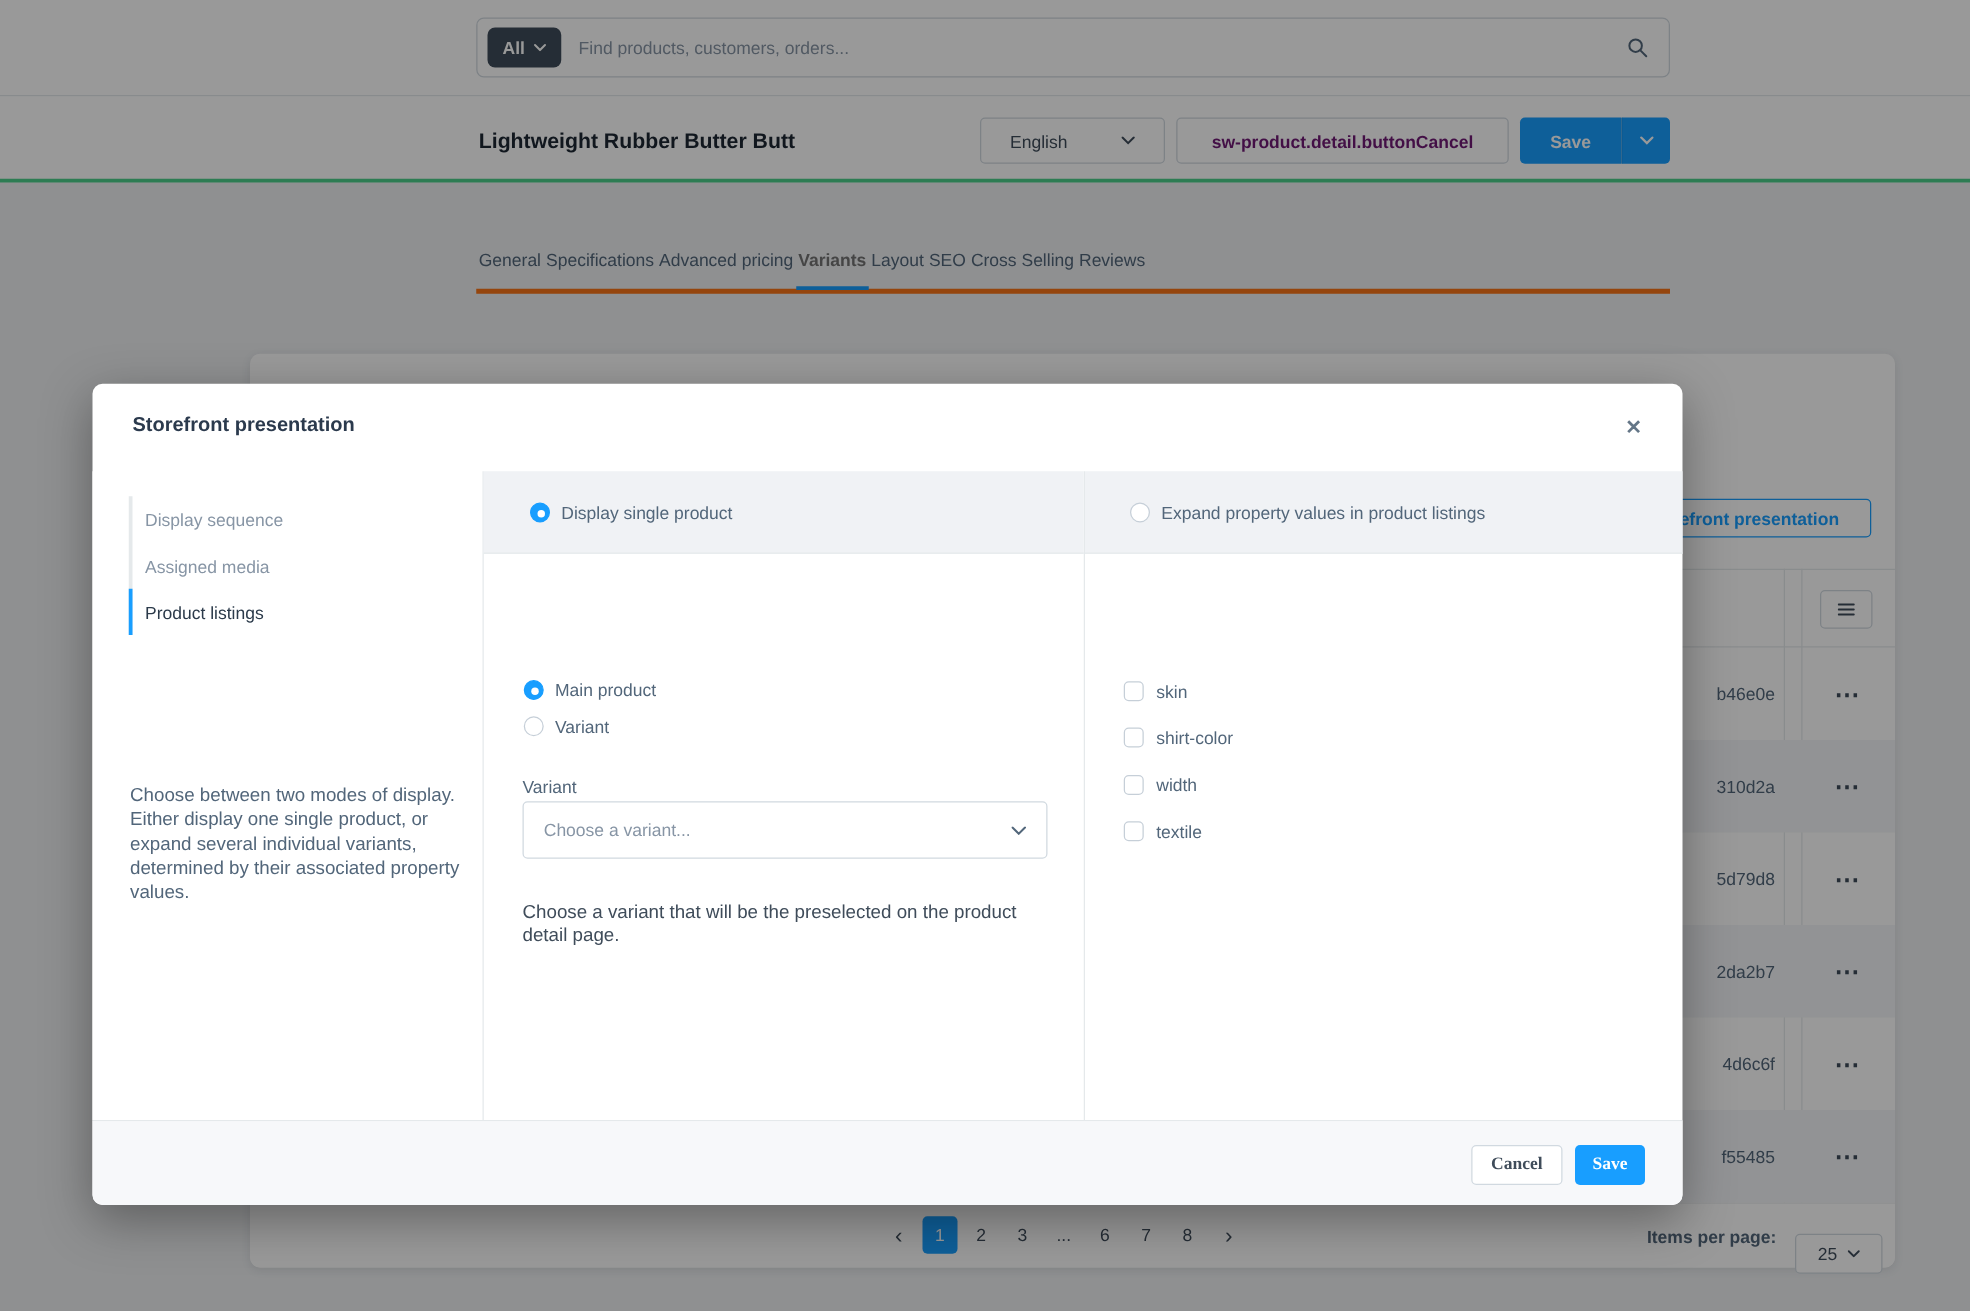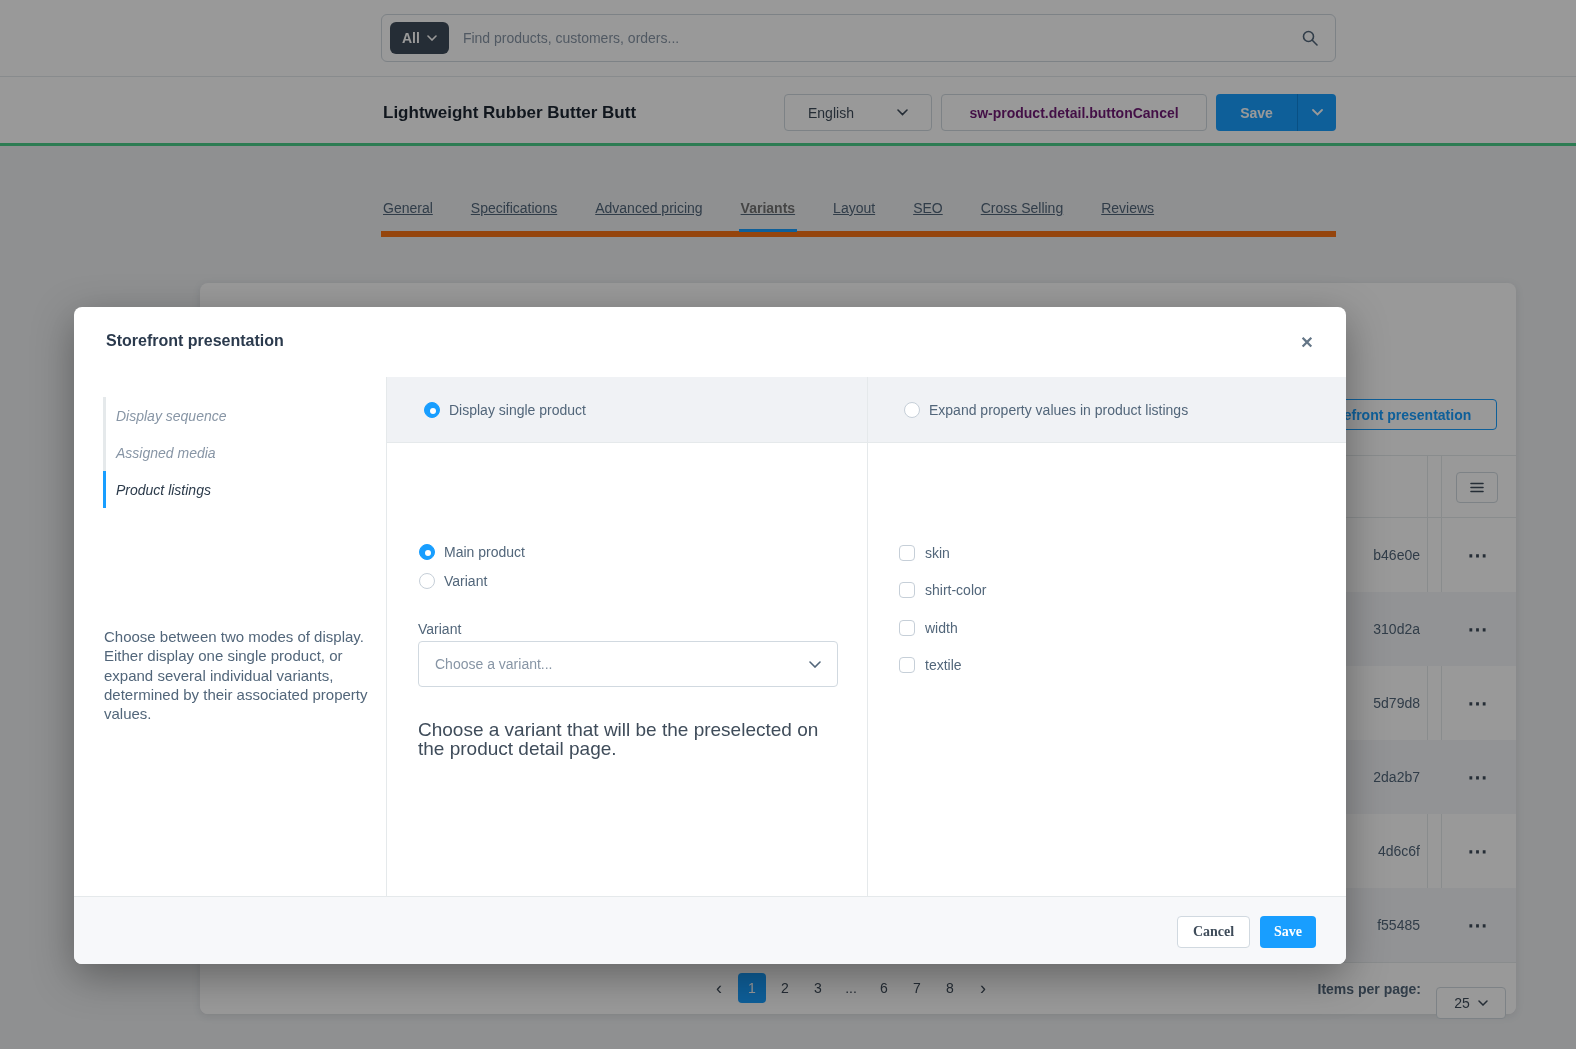--- a/index.html
+++ b/index.html
@@ -27,21 +27,21 @@
   .lang-select { left:784px; top:94px; width:148px; height:37px; background:#fff; border:1px solid #d1d9e0;
     border-radius:4px; display:flex; align-items:center; justify-content:space-between; padding:0 23px; color:#3f4c5a; cursor:pointer; }
   .cancel-top-btn { left:941px; top:94px; width:266px; height:37px; background:#fff; border:1px solid #d1d9e0;
     border-radius:4px; display:flex; align-items:center; justify-content:center; color:#701a75; font-weight:bold; cursor:pointer; }
   .save-split { left:1216px; top:94px; height:37px; display:flex; }
   .save-main { width:81px; background:#189eff; color:#fff; font-weight:bold; border:none;
     border-radius:4px 0 0 4px; display:flex; align-items:center; justify-content:center; cursor:pointer; }
   .save-arrow { width:39px; background:#189eff; border-left:1px solid #0f86dd; border-radius:0 4px 4px 0;
     display:flex; align-items:center; justify-content:center; cursor:pointer; }
 
-  .tabsbar { left:381px; top:190px; width:955px; display:flex; gap:34px; border-bottom:6px solid #f97316;text-decoration:underline; }
+  .tabsbar { left:381px; top:190px; width:955px; display:flex; border-bottom:4px solid #f97316; }
   .tab { padding:10px 2px 13px; color:#52667a; cursor:pointer; }
   .tab.active { color:#737373; border-bottom:3px solid #189eff; margin-bottom:-1px; font-weight:bold; }
 
   .bg-card { left:200px; top:283px; width:1316px; height:731px; background:#fff; border-radius:8px;
     box-shadow:0 2px 8px rgba(30,40,50,.1); }
   .storefront-btn { left:1090px; top:116px; width:207px; height:31px; border:1px solid #189eff; border-radius:4px;
     color:#189eff; font-weight:bold; background:#fff; display:flex; align-items:center; justify-content:center; cursor:pointer; }
   .grid-head { left:0; top:172px; width:1316px; height:63px; border-top:1px solid #e5e9eb; border-bottom:1px solid #e5e9eb; }
   .grid-settings-btn { left:1256px; top:188px; width:42px; height:31px; border:1px solid #d1d9e0; border-radius:4px;
     background:#fff; display:flex; align-items:center; justify-content:center; cursor:pointer; }
@@ -69,38 +69,38 @@
   .modal-header { left:0; top:0; width:1272px; height:70px; }
   .modal-title { left:32px; top:25px; font-size:16px; font-weight:bold; color:#2b3a4d; }
   .modal-close { left:1220px; top:22px; width:26px; height:26px; display:flex; align-items:center; justify-content:center;
     color:#647687; font-size:16px; font-weight:bold; cursor:pointer; }
 
   .col-left  { left:0;   top:70px; width:313px; height:519px; background:#fff; border-right:1px solid #e5e9eb; }
   .col-mid   { left:313px; top:70px; width:481px; height:519px; border-right:1px solid #e5e9eb; }
   .col-right { left:794px; top:70px; width:478px; height:519px; }
   .opt-strip { left:0; top:0; width:100%; height:66px; background:#f0f2f5; border-bottom:1px solid #e5e9eb; }
 
-  .nav-group { left:29px; top:20px; width:260px; border-left:3px solid #e5e9eb;font-style:italic; }
+  .nav-group { left:29px; top:20px; width:260px; border-left:3px solid #e5e9eb; }
   .nav-item { height:37px; display:flex; align-items:center; padding-left:10px; color:#8795a5; cursor:pointer; margin-left:-3px; border-left:3px solid transparent; }
   .nav-item.active { color:#2b3a4a; border-left:3px solid #189eff; }
   .sidebar-desc { left:30px; top:250px; width:268px; font-size:15px; line-height:19.3px; color:#52667a; }
 
   .radio { width:16px; height:16px; border-radius:50%; background:#fff; border:1px solid #c6cfd8; flex:none; cursor:pointer; position:relative; }
   .radio.checked { background:#189eff; border-color:#189eff; }
   .radio.checked::after { content:""; position:absolute; left:5px; top:5px; width:6px; height:6px; border-radius:50%; background:#fff; }
   .radio-row { position:absolute; display:flex; align-items:center; gap:9px; }
   .radio-row .lbl { color:#52667a; cursor:pointer; }
   .strip-radio-row { left:37px; top:25px; }
   .col-right .strip-radio-row { left:36px; }
 
   .field-label { left:31px; top:244px; color:#52667a; }
   .variant-select { left:31px; top:264px; width:420px; height:46px; border:1px solid #d1d9e0; border-radius:4px;
     background:#fff; display:flex; align-items:center; justify-content:space-between; padding:0 16px; cursor:pointer; }
   .placeholder { color:#8795a5; }
-  .helper-text { left:31px; top:343px; width:402px; font-size:19px; line-height:19px; color:#3f4c5a; }
+  .helper-text { left:31px; top:343px; width:402px; font-size:15px; line-height:19px; color:#3f4c5a; }
 
   .checkbox { width:16px; height:16px; border:1px solid #c6cfd8; border-radius:4px; background:#fff; flex:none; cursor:pointer; }
   .check-row { position:absolute; left:31px; display:flex; align-items:center; gap:10px; }
   .check-row .lbl { color:#52667a; cursor:pointer; }
 
   .modal-footer { left:0; top:589px; width:1272px; height:68px; background:#f7f8fa; border-top:1px solid #e5e9eb; border-radius:0 0 8px 8px;font-family:Liberation Serif, serif; }
   .btn-cancel { left:1103px; top:19px; width:73px; height:32px; background:#fff; border:1px solid #d1d9e0; border-radius:4px;
     color:#3f4c5a; font-weight:bold; display:flex; align-items:center; justify-content:center; cursor:pointer; }
   .btn-save { left:1186px; top:19px; width:56px; height:32px; background:#189eff; border:none; border-radius:4px;
     color:#fff; font-weight:bold; display:flex; align-items:center; justify-content:center; cursor:pointer; }

